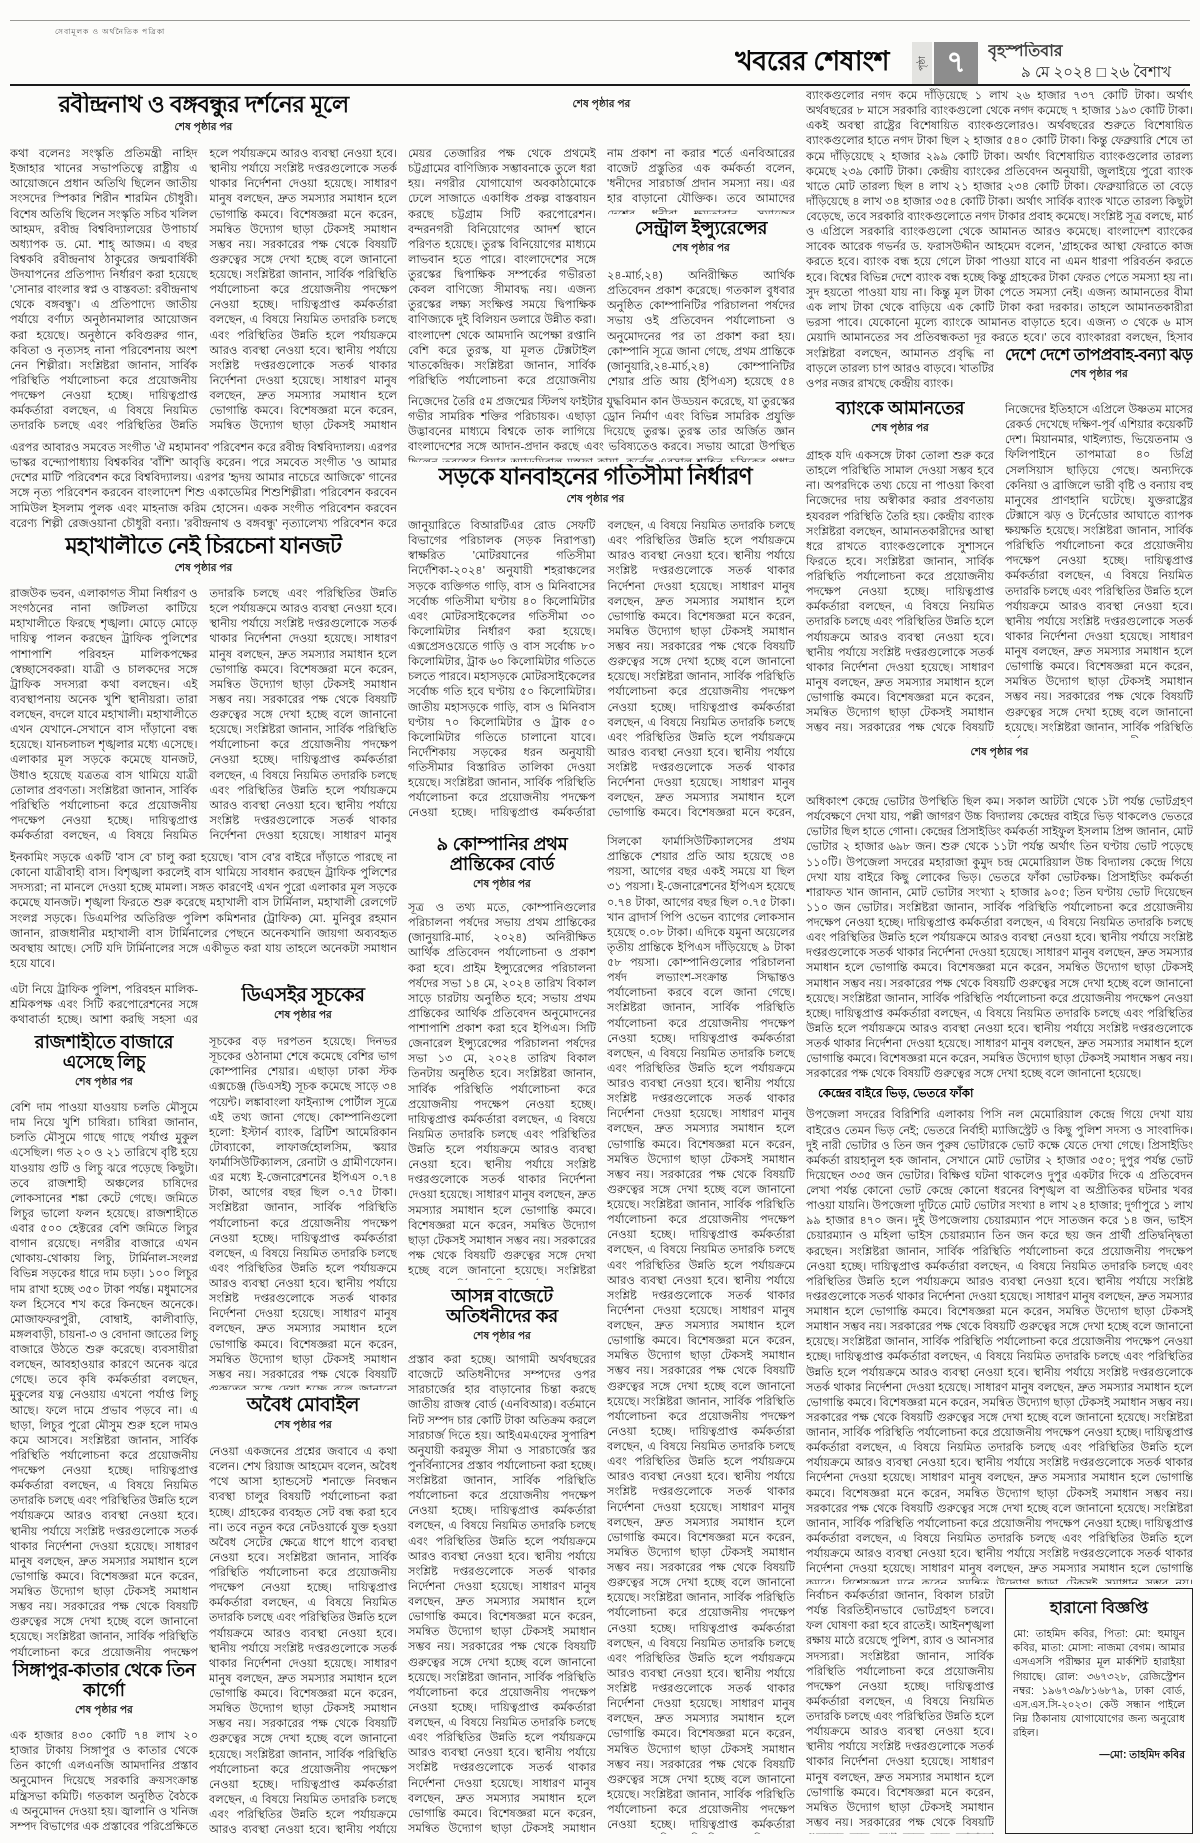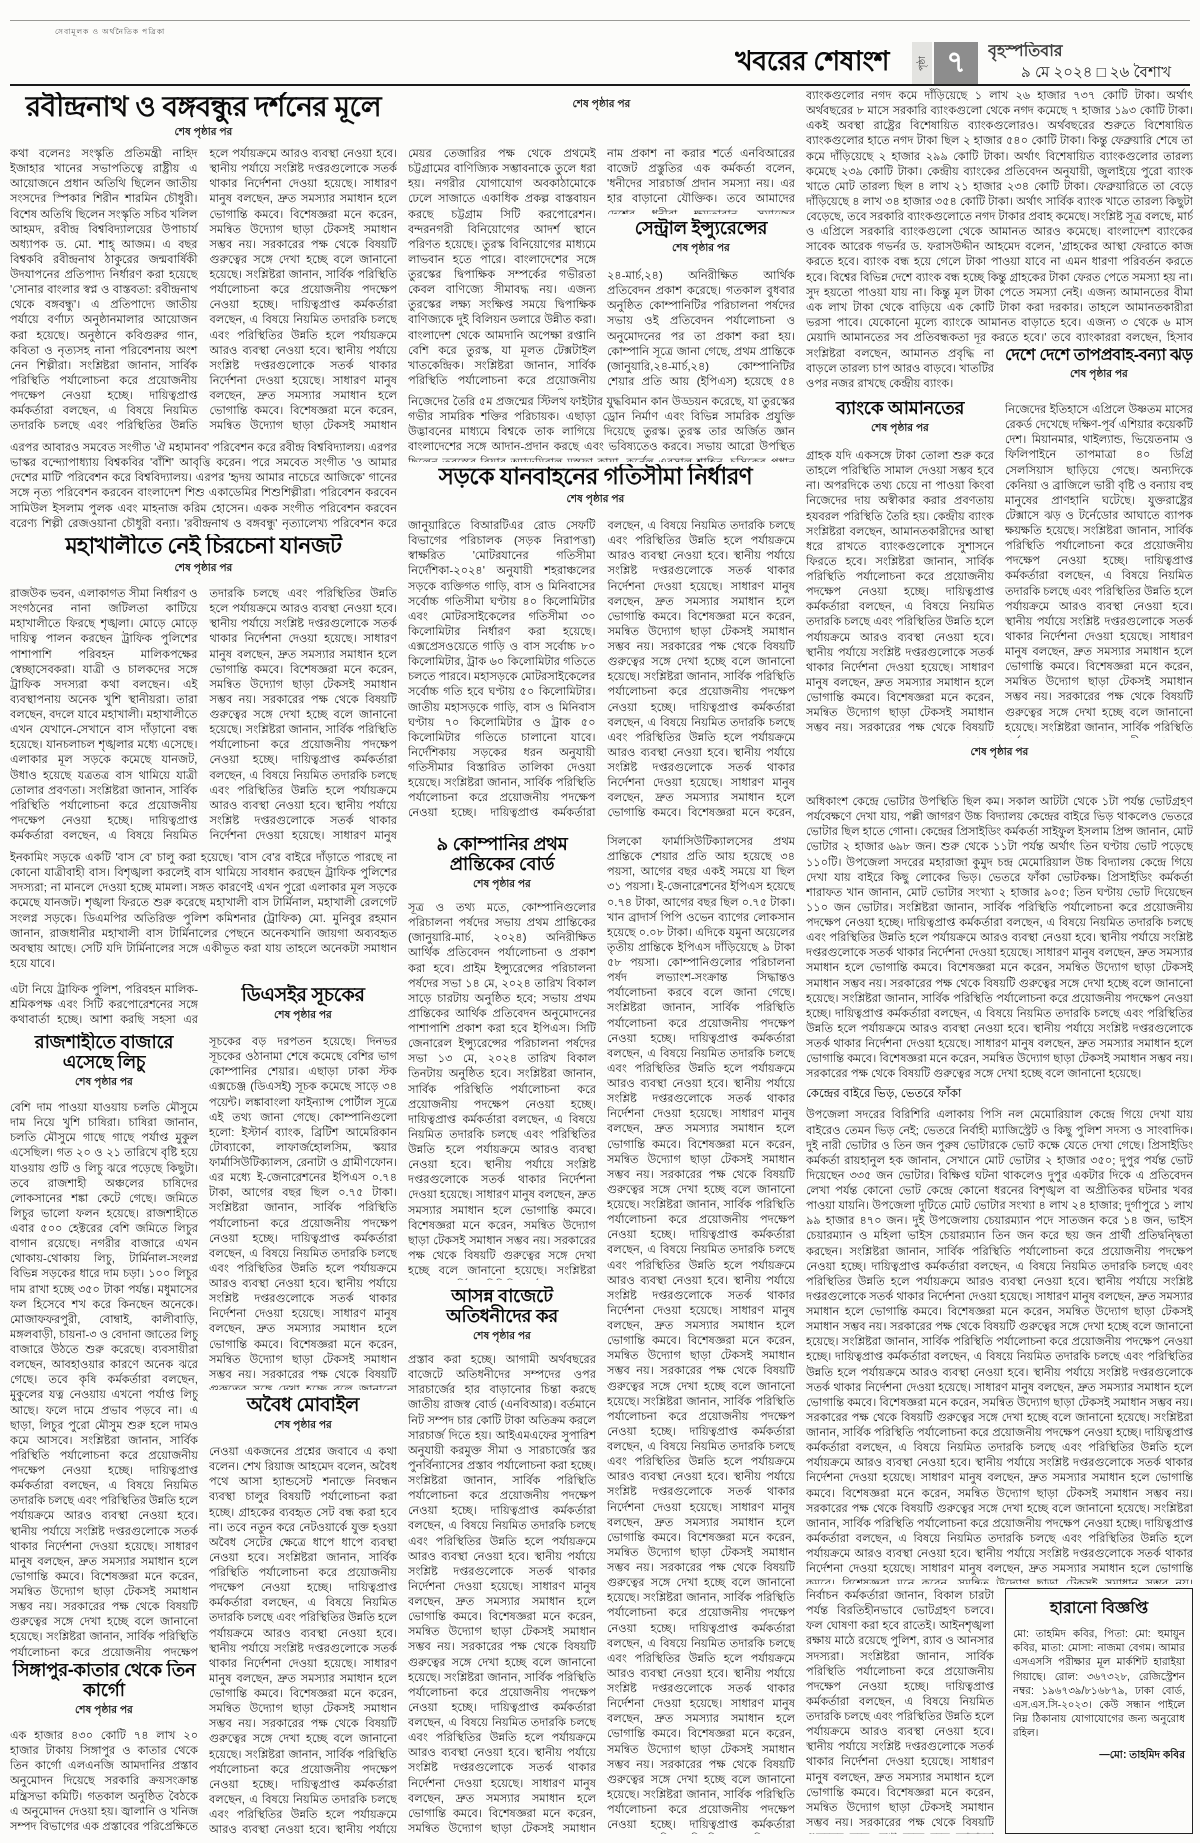--- a/index.html
+++ b/index.html
@@ -4,21 +4,21 @@
 <style>
   html,body{margin:0;padding:0;background:#e8e8e4;}
   #page{position:relative;width:1200px;height:1843px;background:#fcfcfa;margin:0 auto;
         font-family:"Liberation Sans","DejaVu Sans",sans-serif;color:#141414;overflow:hidden;}
   .art{position:absolute;overflow:hidden;}
   .hA{font-weight:bold;text-align:center;line-height:1.08;color:#0c0c0c;letter-spacing:-0.5px;}
   .hB{font-weight:bold;text-align:center;line-height:1.12;color:#0c0c0c;letter-spacing:-0.3px;}
   .sub{font-size:10.5px;font-weight:bold;text-align:center;margin-top:2px;color:#222;}
   .bd{font-size:11.3px;line-height:1.34;text-align:justify;color:#1b1b1b;}
   .bd2{column-count:2;column-gap:12px;}
-  .subhead{font-weight:normal;text-align:left;margin:3px 0;font-size:11.8px;color:#000;}
+  .subhead{font-weight:bold;text-align:left;margin:3px 12px;font-size:11.8px;color:#000;}
   .rule{position:absolute;background:#1a1a1a;}
   .thinrule{position:absolute;background:#9a9a96;}
   .logo{font-weight:bold;font-size:37px;letter-spacing:-1px;color:#080808;line-height:1;}
   .tagline{font-size:7.5px;color:#555;letter-spacing:1px;}
   .section-title{font-weight:bold;font-size:27px;color:#0a0a0a;letter-spacing:-0.5px;}
   .pagebox{position:absolute;background:#8d8d8d;color:#fff;font-weight:bold;
            display:flex;align-items:center;justify-content:center;font-size:30px;}
   .pagelabel{position:absolute;background:#e3e3e0;color:#333;display:flex;align-items:center;
              justify-content:center;font-size:9px;}
   .pagelabel span{transform:rotate(-90deg);white-space:nowrap;}
@@ -45,21 +45,21 @@
   <div class="pagebox" style="left:934px;top:42px;width:44px;height:42px;">
     <span>৭</span>
   </div>
   <div class="art" style="left:988px;top:42px;width:200px;height:44px;">
     <div class="day">বৃহস্পতিবার</div>
     <div class="date">৯ মে ২০২৪ □ ২৬ বৈশাখ ১৪৩১</div>
   </div>
   <div class="rule" style="left:10px;top:84px;width:1180px;height:2px;"></div>
 
   <div class="art" style="left:10px;top:92px;width:387px;height:50px;">
-    <div class="hA" style="font-size:28px;">রবীন্দ্রনাথ ও বঙ্গবন্ধুর দর্শনের মূলে</div>
+    <div class="hA" style="font-size:23px;">রবীন্দ্রনাথ ও বঙ্গবন্ধুর দর্শনের মূলে</div>
     <div class="sub">শেষ পৃষ্ঠার পর</div>
   </div>
   <div class="art bd bd2" style="left:10px;top:146px;width:387px;height:292px;">কথা বলেনঃ সংস্কৃতি প্রতিমন্ত্রী নাহিদ ইজাহার খানের সভাপতিত্বে রাষ্ট্রীয় এ আয়োজনে প্রধান অতিথি ছিলেন জাতীয় সংসদের স্পিকার শিরীন শারমিন চৌধুরী। বিশেষ অতিথি ছিলেন সংস্কৃতি সচিব খলিল আহমদ, রবীন্দ্র বিশ্ববিদ্যালয়ের উপাচার্য অধ্যাপক ড. মো. শাহ্ আজম। এ বছর বিশ্বকবি রবীন্দ্রনাথ ঠাকুরের জন্মবার্ষিকী উদযাপনের প্রতিপাদ্য নির্ধারণ করা হয়েছে 'সোনার বাংলার স্বপ্ন ও বাস্তবতা: রবীন্দ্রনাথ থেকে বঙ্গবন্ধু'। এ প্রতিপাদ্যে জাতীয় পর্যায়ে বর্ণাঢ্য অনুষ্ঠানমালার আয়োজন করা হয়েছে। অনুষ্ঠানে কবিগুরুর গান, কবিতা ও নৃত্যসহ নানা পরিবেশনায় অংশ নেন শিল্পীরা।<span> সংশ্লিষ্টরা জানান, সার্বিক পরিস্থিতি পর্যালোচনা করে প্রয়োজনীয় পদক্ষেপ নেওয়া হচ্ছে। দায়িত্বপ্রাপ্ত কর্মকর্তারা বলছেন, এ বিষয়ে নিয়মিত তদারকি চলছে এবং পরিস্থিতির উন্নতি হলে পর্যায়ক্রমে আরও ব্যবস্থা নেওয়া হবে। স্থানীয় পর্যায়ে সংশ্লিষ্ট দপ্তরগুলোকে সতর্ক থাকার নির্দেশনা দেওয়া হয়েছে। সাধারণ মানুষ বলছেন, দ্রুত সমস্যার সমাধান হলে ভোগান্তি কমবে। বিশেষজ্ঞরা মনে করেন, সমন্বিত উদ্যোগ ছাড়া টেকসই সমাধান সম্ভব নয়। সরকারের পক্ষ থেকে বিষয়টি গুরুত্বের সঙ্গে দেখা হচ্ছে বলে জানানো হয়েছে। সংশ্লিষ্টরা জানান, সার্বিক পরিস্থিতি পর্যালোচনা করে প্রয়োজনীয় পদক্ষেপ নেওয়া হচ্ছে। দায়িত্বপ্রাপ্ত কর্মকর্তারা বলছেন, এ বিষয়ে নিয়মিত তদারকি চলছে এবং পরিস্থিতির উন্নতি হলে পর্যায়ক্রমে আরও ব্যবস্থা নেওয়া হবে। স্থানীয় পর্যায়ে সংশ্লিষ্ট দপ্তরগুলোকে সতর্ক থাকার নির্দেশনা দেওয়া হয়েছে। সাধারণ মানুষ বলছেন, দ্রুত সমস্যার সমাধান হলে ভোগান্তি কমবে। বিশেষজ্ঞরা মনে করেন, সমন্বিত উদ্যোগ ছাড়া টেকসই সমাধান সম্ভব নয়। সরকারের পক্ষ থেকে বিষয়টি গুরুত্বের সঙ্গে দেখা হচ্ছে বলে জানানো হয়েছে। সংশ্লিষ্টরা জানান, সার্বিক পরিস্থিতি পর্যালোচনা করে প্রয়োজনীয় পদক্ষেপ নেওয়া হচ্ছে। দায়িত্বপ্রাপ্ত কর্মকর্তারা বলছেন, এ বিষয়ে নিয়মিত তদারকি চলছে এবং পরিস্থিতির উন্নতি হলে পর্যায়ক্রমে আরও ব্যবস্থা নেওয়া হবে। স্থানীয় পর্যায়ে সংশ্লিষ্ট দপ্তরগুলোকে সতর্ক থাকার নির্দেশনা দেওয়া হয়েছে। সাধারণ মানুষ বলছেন, দ্রুত সমস্যার সমাধান হলে ভোগান্তি কমবে। বিশেষজ্ঞরা মনে করেন, সমন্বিত উদ্যোগ ছাড়া টেকসই সমাধান সম্ভব নয়। সরকারের পক্ষ থেকে বিষয়টি গুরুত্বের সঙ্গে দেখা হচ্ছে বলে জানানো হয়েছে।</span></div>
   <div class="art bd" style="left:10px;top:440px;width:387px;height:90px;">এরপর আবারও সমবেত সংগীত 'ঐ মহামানব' পরিবেশন করে রবীন্দ্র বিশ্ববিদ্যালয়। এরপর ভাস্কর বন্দ্যোপাধ্যায় বিশ্বকবির 'বাঁশি' আবৃত্তি করেন। পরে সমবেত সংগীত 'ও আমার দেশের মাটি' পরিবেশন করে বিশ্ববিদ্যালয়। এরপর 'হৃদয় আমার নাচেরে আজিকে' গানের সঙ্গে নৃত্য পরিবেশন করবেন বাংলাদেশ শিশু একাডেমির শিশুশিল্পীরা। পরিবেশন করবেন সামিউল ইসলাম পুলক এবং মাহনাজ করিম হোসেন। একক সংগীত পরিবেশন করবেন বরেণ্য শিল্পী রেজওয়ানা চৌধুরী বন্যা। 'রবীন্দ্রনাথ ও বঙ্গবন্ধু' নৃত্যালেখ্য পরিবেশন করে বাংলাদেশ শিল্পকলা একাডেমি।</div>
 
   <div class="art" style="left:10px;top:534px;width:387px;height:48px;">
     <div class="hA" style="font-size:22px;">মহাখালীতে নেই চিরচেনা যানজট</div>
     <div class="sub">শেষ পৃষ্ঠার পর</div>
   </div>
   <div class="art bd bd2" style="left:10px;top:586px;width:387px;height:260px;">রাজউক ভবন, এলাকাগত সীমা নির্ধারণ ও সংগঠনের নানা জটিলতা কাটিয়ে মহাখালীতে ফিরছে শৃঙ্খলা। মোড়ে মোড়ে দায়িত্ব পালন করছেন ট্রাফিক পুলিশের পাশাপাশি পরিবহন মালিকপক্ষের স্বেচ্ছাসেবকরা। যাত্রী ও চালকদের সঙ্গে ট্রাফিক সদস্যরা কথা বলছেন। এই ব্যবস্থাপনায় অনেক খুশি স্থানীয়রা। তারা বলছেন, বদলে যাবে মহাখালী। মহাখালীতে এখন যেখানে-সেখানে বাস দাঁড়ানো বন্ধ হয়েছে। যানচলাচল শৃঙ্খলার মধ্যে এসেছে। এলাকার মূল সড়কে কমেছে যানজট, উধাও হয়েছে যত্রতত্র বাস থামিয়ে যাত্রী তোলার প্রবণতা।<span> সংশ্লিষ্টরা জানান, সার্বিক পরিস্থিতি পর্যালোচনা করে প্রয়োজনীয় পদক্ষেপ নেওয়া হচ্ছে। দায়িত্বপ্রাপ্ত কর্মকর্তারা বলছেন, এ বিষয়ে নিয়মিত তদারকি চলছে এবং পরিস্থিতির উন্নতি হলে পর্যায়ক্রমে আরও ব্যবস্থা নেওয়া হবে। স্থানীয় পর্যায়ে সংশ্লিষ্ট দপ্তরগুলোকে সতর্ক থাকার নির্দেশনা দেওয়া হয়েছে। সাধারণ মানুষ বলছেন, দ্রুত সমস্যার সমাধান হলে ভোগান্তি কমবে। বিশেষজ্ঞরা মনে করেন, সমন্বিত উদ্যোগ ছাড়া টেকসই সমাধান সম্ভব নয়। সরকারের পক্ষ থেকে বিষয়টি গুরুত্বের সঙ্গে দেখা হচ্ছে বলে জানানো হয়েছে। সংশ্লিষ্টরা জানান, সার্বিক পরিস্থিতি পর্যালোচনা করে প্রয়োজনীয় পদক্ষেপ নেওয়া হচ্ছে। দায়িত্বপ্রাপ্ত কর্মকর্তারা বলছেন, এ বিষয়ে নিয়মিত তদারকি চলছে এবং পরিস্থিতির উন্নতি হলে পর্যায়ক্রমে আরও ব্যবস্থা নেওয়া হবে। স্থানীয় পর্যায়ে সংশ্লিষ্ট দপ্তরগুলোকে সতর্ক থাকার নির্দেশনা দেওয়া হয়েছে। সাধারণ মানুষ বলছেন, দ্রুত সমস্যার সমাধান হলে ভোগান্তি কমবে। বিশেষজ্ঞরা মনে করেন, সমন্বিত উদ্যোগ ছাড়া টেকসই সমাধান সম্ভব নয়। সরকারের পক্ষ থেকে বিষয়টি গুরুত্বের সঙ্গে দেখা হচ্ছে বলে জানানো হয়েছে। সংশ্লিষ্টরা জানান, সার্বিক পরিস্থিতি পর্যালোচনা করে প্রয়োজনীয় পদক্ষেপ নেওয়া হচ্ছে। দায়িত্বপ্রাপ্ত কর্মকর্তারা বলছেন, এ বিষয়ে নিয়মিত তদারকি চলছে এবং পরিস্থিতির উন্নতি হলে পর্যায়ক্রমে আরও ব্যবস্থা নেওয়া হবে। স্থানীয় পর্যায়ে সংশ্লিষ্ট দপ্তরগুলোকে সতর্ক থাকার নির্দেশনা দেওয়া হয়েছে। সাধারণ মানুষ বলছেন, দ্রুত সমস্যার সমাধান হলে ভোগান্তি কমবে। বিশেষজ্ঞরা মনে করেন, সমন্বিত উদ্যোগ ছাড়া টেকসই সমাধান সম্ভব নয়। সরকারের পক্ষ থেকে বিষয়টি গুরুত্বের সঙ্গে দেখা হচ্ছে বলে জানানো হয়েছে।</span></div>

